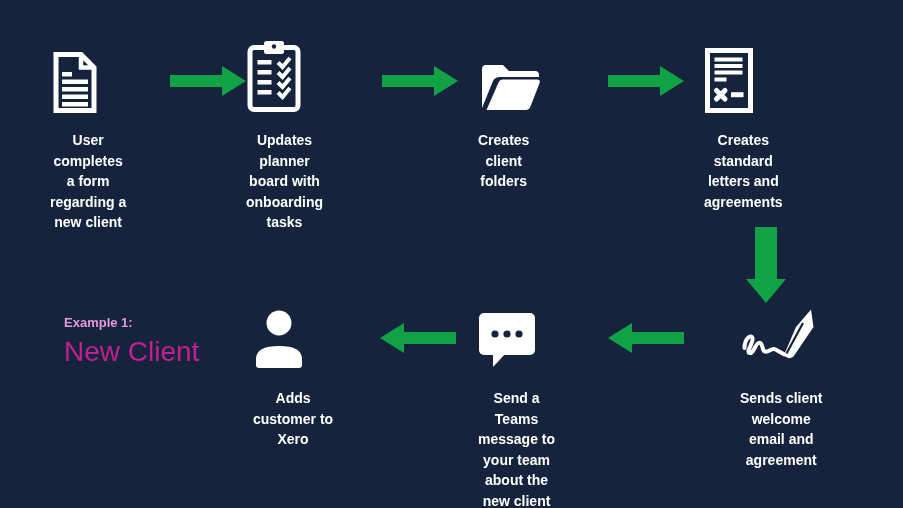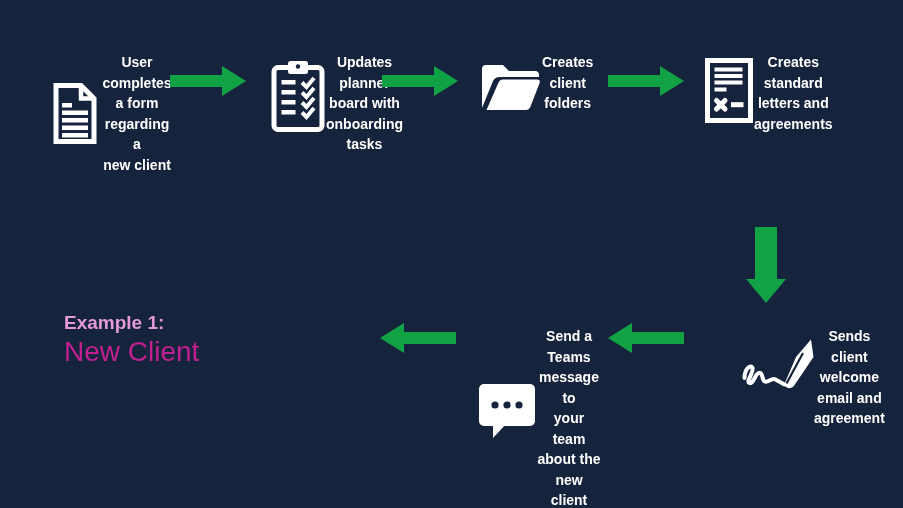--- a/index.html
+++ b/index.html
@@ -5,39 +5,39 @@
   :root{
     --bg:#16233C; --green:#12A246; --white:#FFFFFF; --magenta:#C02090; --pink:#E49AD8;
   }
   *{margin:0;padding:0;box-sizing:border-box;}
   html,body{background:#0c1626;}
   .canvas{
     position:relative; width:903px; height:508px; overflow:hidden;
     background:var(--bg);
     font-family:"Liberation Sans", sans-serif;
   }
-  .step{position:absolute; width:124px; display:flex; flex-direction:row; align-items:center;}
+  .step{position:absolute; width:124px; display:flex; flex-direction:column; align-items:flex-start;}
   .step-top{top:36px;}
   .step-bottom{top:306px;}
   .icon-box{display:flex; align-items:flex-end; justify-content:center;}
   .step-top .icon-box{height:78px;}
   .step-bottom .icon-box{height:62px;}
   .caption{
     margin-top:16px; color:var(--white); font-size:14px; font-weight:bold;
     line-height:20.5px; text-align:center; white-space:pre-line; letter-spacing:0;
   }
   .step-bottom .caption{margin-top:20px;}
   .arrow{position:absolute;}
   .arrow-fill{fill:var(--green);}
   .icon-fill{fill:var(--white);}
   .icon-stroke{stroke:var(--white); fill:none;}
   .navy-fill{fill:var(--bg);}
   .navy-stroke{stroke:var(--bg); fill:none;}
   .example{position:absolute; left:64px; top:312px;}
-  .example-label{color:var(--pink); font-size:19px; font-weight:bold; line-height:22px;}
+  .example-label{color:var(--pink); font-size:13px; font-weight:bold; line-height:22px;}
   .example-title{color:var(--magenta); font-size:28px; font-weight:400; line-height:32px; margin-top:2px;}
 </style>
 </head>
 <body>
 
 <div class="canvas">
 
   <div class="step step-top" style="left:50px;">
     <div class="icon-box">
       <svg width="50" height="63" viewBox="0 0 50 63">
@@ -50,21 +50,21 @@
         <rect class="icon-fill" x="12" y="51" width="26" height="4.5"></rect>
       </svg>
     </div>
     <div class="caption">User
 completes
 a form
 regarding a
 new client</div>
   </div>
 
-  <div class="step step-top" style="left:270px;">
+  <div class="step step-top" style="left:246px;">
     <div class="icon-box">
       <svg width="56" height="75" viewBox="0 0 56 75">
         <rect class="icon-stroke" stroke-width="5" x="4" y="8.5" width="48" height="62" rx="4"></rect>
         <rect class="icon-fill" x="18" y="2" width="20" height="13" rx="2.5"></rect>
         <circle class="navy-fill" cx="28" cy="7.5" r="2.2"></circle>
         <rect class="icon-fill" x="11.5" y="21" width="14" height="4.5"></rect>
         <rect class="icon-fill" x="11.5" y="31" width="14" height="4.5"></rect>
         <rect class="icon-fill" x="11.5" y="41" width="14" height="4.5"></rect>
         <rect class="icon-fill" x="11.5" y="51" width="14" height="4.5"></rect>
         <path class="icon-stroke" stroke-width="4" d="M32 23.5 l4.5 4.5 l7.5 -9"></path>
@@ -136,20 +136,31 @@
       </svg>
     </div>
     <div class="caption">Send a
 Teams
 message to
 your team
 about the
 new client</div>
   </div>
 
+  <div class="step step-bottom" style="left:253px;">
+    <div class="icon-box">
+      <svg width="52" height="58" viewBox="0 0 52 58">
+        <circle class="icon-fill" cx="26" cy="13" r="12.5"></circle>
+        <path class="icon-fill" d="M6 58 Q3 58 3 55 L3 49 Q3 36 26 36 Q49 36 49 49 L49 55 Q49 58 46 58 Z"></path>
+      </svg>
+    </div>
+    <div class="caption">Adds
+customer to
+Xero</div>
+  </div>
 
   <svg class="arrow" style="left:170px; top:66px;" width="76" height="30" viewBox="0 0 76 30">
     <rect class="arrow-fill" x="0" y="9" width="53" height="12"></rect>
     <polygon class="arrow-fill" points="52,0 76,15 52,30"></polygon>
   </svg>
 
   <svg class="arrow" style="left:382px; top:66px;" width="76" height="30" viewBox="0 0 76 30">
     <rect class="arrow-fill" x="0" y="9" width="53" height="12"></rect>
     <polygon class="arrow-fill" points="52,0 76,15 52,30"></polygon>
   </svg>

